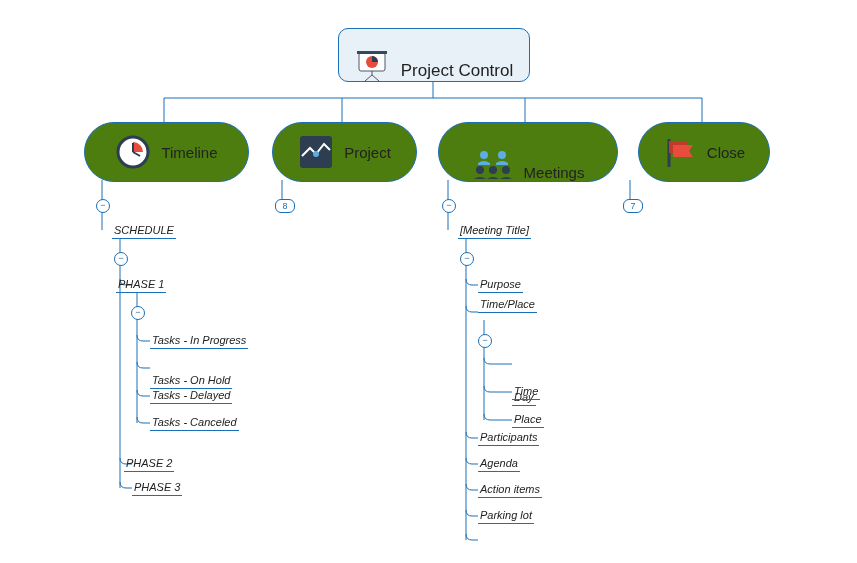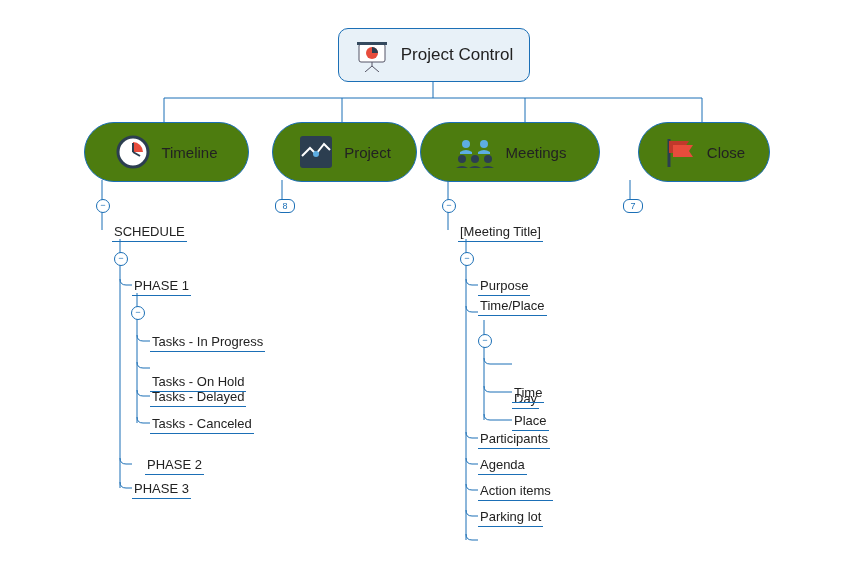--- a/index.html
+++ b/index.html
@@ -31,25 +31,26 @@
     border-radius: 30px;
     display: flex;
     align-items: center;
     justify-content: center;
     gap: 10px;
     font-size: 15px;
     color: #222;
   }
   .leaf {
     position: absolute;
-    font-size: 13px;
+    font-size: 11px;
     color: #222;
     border-bottom: 1px solid #1b6fb6;
     padding: 2px 2px 2px 2px;
     white-space: nowrap;
+    font-style: italic;
   }
   .toggle {
     position: absolute;
     width: 12px;
     height: 12px;
     border: 1px solid #1b6fb6;
     border-radius: 50%;
     background: #fff;
     font-size: 9px;
     line-height: 10px;
@@ -121,21 +122,21 @@
   <path d="M466 534 Q466 540 472 540 L478 540"></path>
 
   <line x1="484" y1="320" x2="484" y2="420"></line>
   <path d="M484 358 Q484 364 490 364 L512 364"></path>
   <path d="M484 386 Q484 392 490 392 L512 392"></path>
   <path d="M484 414 Q484 420 490 420 L512 420"></path>
 
   <line x1="630" y1="180" x2="630" y2="205"></line>
 </svg>
 
-<div class="node-root" style="left:338px;top:28px;width:190px;height:52px;">
+<div class="node-root" style="left:338px;top:28px;width:190px;height:52px;align-items:flex-end;">
   <svg width="34" height="34">
       <rect x="4" y="6" width="26" height="18" rx="2" fill="#fff" stroke="#556"></rect>
       <circle cx="17" cy="15" r="6" fill="#e74c3c"></circle>
       <path d="M17 15 L17 9 A6 6 0 0 1 23 15 Z" fill="#2c3e50"></path>
       <line x1="17" y1="24" x2="17" y2="28" stroke="#556"></line>
       <line x1="17" y1="28" x2="10" y2="34" stroke="#556"></line>
       <line x1="17" y1="28" x2="24" y2="34" stroke="#556"></line>
       <rect x="2" y="4" width="30" height="3" fill="#34495e"></rect>
     </svg>
   <span>Project Control</span>
@@ -153,21 +154,21 @@
 
 <div class="node-cat" style="left:272px;top:122px;width:143px;height:58px;">
   <svg width="36" height="36">
       <rect x="2" y="2" width="32" height="32" rx="3" fill="#2c3e50"></rect>
       <polyline points="4,22 12,14 18,20 26,10 32,16" fill="none" stroke="#fff" stroke-width="2"></polyline>
       <circle cx="18" cy="20" r="3" fill="#5dade2"></circle>
     </svg>
   <span>Project</span>
 </div>
 
-<div class="node-cat" style="left:420px;top:122px;width:178px;height:58px;">
+<div class="node-cat" style="left:438px;top:122px;width:178px;height:58px;align-items:flex-end;">
   <svg width="42" height="36">
     <circle cx="12" cy="10" r="4" fill="#5dade2"></circle>
       <circle cx="30" cy="10" r="4" fill="#5dade2"></circle>
     <path d="M6 18 Q12 14 18 18 L18 20 L6 20 Z" fill="#5dade2"></path>
       <path d="M24 18 Q30 14 36 18 L36 20 L24 20 Z" fill="#5dade2"></path>
     <circle cx="8" cy="25" r="4" fill="#2c3e50"></circle>
       <circle cx="21" cy="25" r="4" fill="#2c3e50"></circle>
       <circle cx="34" cy="25" r="4" fill="#2c3e50"></circle>
     <path d="M2 34 Q8 30 14 34 Z" fill="#2c3e50"></path>
       <path d="M15 34 Q21 30 27 34 Z" fill="#2c3e50"></path>
@@ -186,29 +187,29 @@
 </div>
 
 <div class="toggle" style="left:96px;top:199px;">−</div>
 <div class="badge" style="left:275px;top:199px;">8</div>
 <div class="toggle" style="left:442px;top:199px;">−</div>
 <div class="badge" style="left:623px;top:199px;">7</div>
 
 <div class="leaf" style="left:112px;top:222px;">SCHEDULE</div>
 <div class="toggle" style="left:114px;top:252px;">−</div>
 
-<div class="leaf" style="left:132px;top:276px;">PHASE 1</div>
+<div class="leaf" style="left:116px;top:276px;">PHASE 1</div>
 <div class="toggle" style="left:131px;top:306px;">−</div>
 
 <div class="leaf" style="left:150px;top:332px;">Tasks - In Progress</div>
 <div class="leaf" style="left:150px;top:359px;margin-top:13px;">Tasks - On Hold</div>
 <div class="leaf" style="left:150px;top:387px;">Tasks - Delayed</div>
 <div class="leaf" style="left:150px;top:414px;">Tasks - Canceled</div>
 
-<div class="leaf" style="left:145px;top:455px;">PHASE 2</div>
+<div class="leaf" style="left:124px;top:455px;">PHASE 2</div>
 <div class="leaf" style="left:132px;top:479px;">PHASE 3</div>
 
 <div class="leaf" style="left:458px;top:222px;">[Meeting Title]</div>
 <div class="toggle" style="left:460px;top:252px;">−</div>
 
 <div class="leaf" style="left:478px;top:276px;">Purpose</div>
 <div class="leaf" style="left:478px;top:296px;">Time/Place</div>
 <div class="toggle" style="left:478px;top:334px;">−</div>
 
 <div class="leaf" style="left:512px;top:355px;margin-top:34px;">Day</div>

